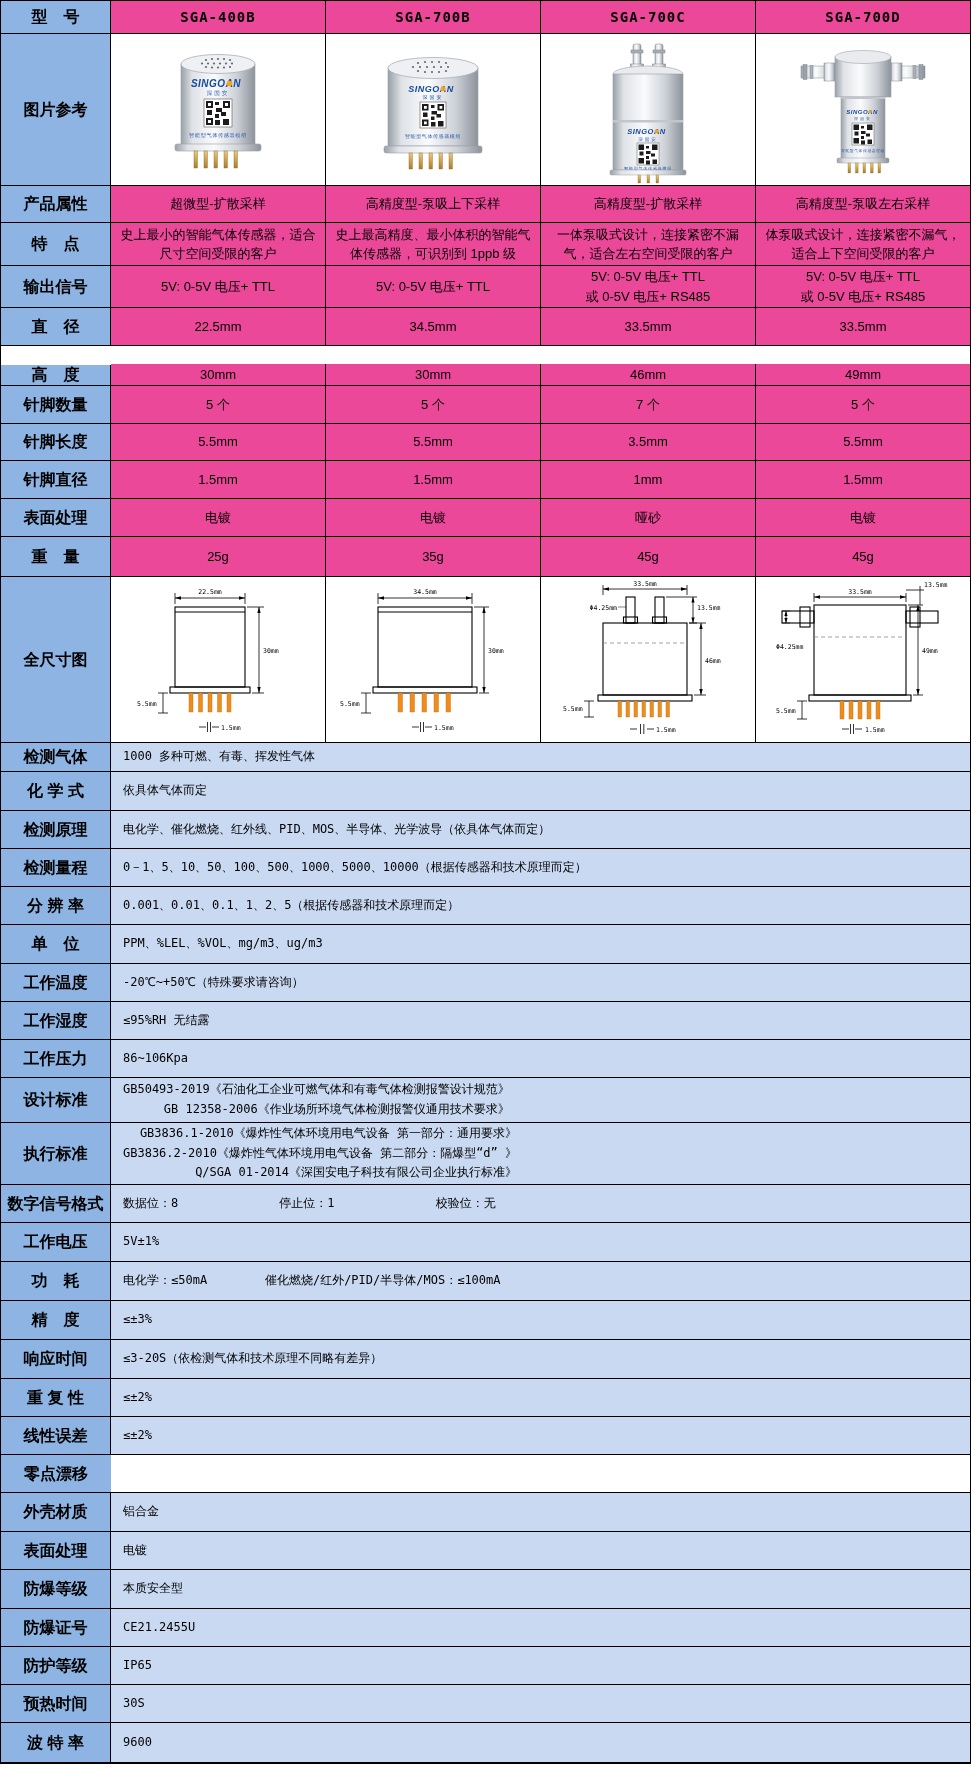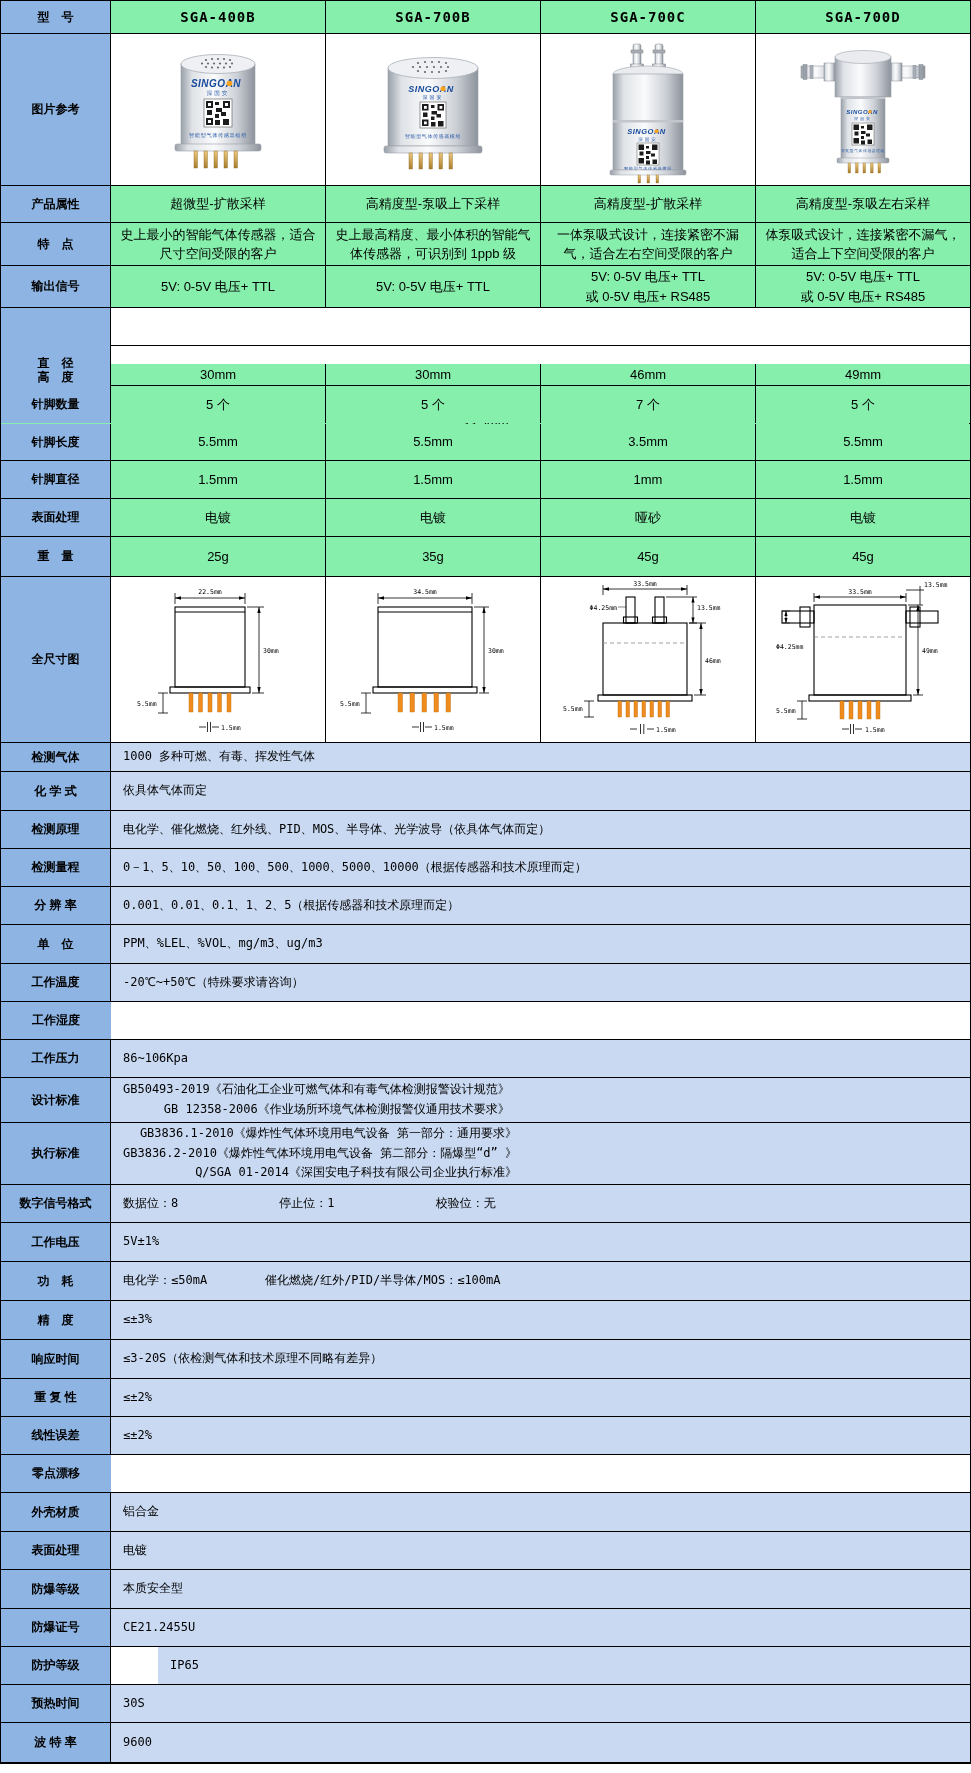--- a/index.html
+++ b/index.html
@@ -1,22 +1,22 @@
 <!DOCTYPE html>
 <html><head>
 <meta charset="utf-8">
 <style>
   html,body{margin:0;padding:0;background:#fff;}
   body{width:971px;font-family:"Liberation Sans",sans-serif;color:#000;}
   .tbl{width:969px;border:1px solid #000;background:#fff;}
   .row{display:flex;box-sizing:border-box;border-bottom:1px solid #000;width:100%;}
   .cell{box-sizing:border-box;border-right:1px solid #000;display:flex;align-items:center;justify-content:center;overflow:hidden;}
   .cell:last-child{border-right:none;}
-  .lbl{width:110px;flex:0 0 110px;background:#8DB4E2;font-weight:bold;font-size:12px;text-align:center;padding:0 4px;line-height:1.25;}
-  .val{flex:1 1 0;background:#86efac;font-size:13px;text-align:center;padding:1px 4px;white-space:pre-wrap;line-height:1.5;}
+  .lbl{width:110px;flex:0 0 110px;background:#8DB4E2;font-weight:bold;font-size:16px;text-align:center;padding:0 4px;line-height:1.25;}
+  .val{flex:1 1 0;background:#ec4899;font-size:13px;text-align:center;padding:1px 4px;white-space:pre-wrap;line-height:1.5;}
   .val.model{font-family:"DejaVu Sans Mono",monospace;font-weight:bold;font-size:14px;letter-spacing:1px;}
   .val.white{background:#fff;padding:0;}
   .fwval{flex:1 1 0;background:#C9D9F1;font-family:"DejaVu Sans Mono",monospace;font-size:12px;text-align:right;justify-content:flex-start;padding:2px 6px 2px 12px;white-space:pre-wrap;line-height:1.65;}
   svg{display:block;}
   .brand{font-family:"Liberation Sans",sans-serif;font-style:italic;font-weight:bold;fill:#164a9c;text-anchor:middle;letter-spacing:.5px;}
   .cnbrand{font-family:"Liberation Sans",sans-serif;fill:#2a5caa;text-anchor:middle;letter-spacing:2px;}
   .cap{font-family:"Liberation Sans",sans-serif;fill:#2a5caa;text-anchor:middle;letter-spacing:.6px;}
   .dim{font-family:"DejaVu Sans Mono",monospace;font-size:6.5px;fill:#000;}
 </style>
 </head>
@@ -306,21 +306,21 @@
       </div>
       <div class="row" style="height: 42px;">
         <div class="cell lbl">输出信号</div>
         <div class="cell val">5V: 0-5V 电压+ TTL</div>
         <div class="cell val">5V: 0-5V 电压+ TTL</div>
         <div class="cell val">5V: 0-5V 电压+ TTL
 或 0-5V 电压+ RS485</div>
         <div class="cell val">5V: 0-5V 电压+ TTL
 或 0-5V 电压+ RS485</div>
       </div>
-      <div class="row" style="height: 38px; flex-direction: column;">
+      <div class="row" style="height: 38px;">
         <div class="cell lbl">直　径</div>
         <div class="cell val">22.5mm</div>
         <div class="cell val">34.5mm</div>
         <div class="cell val">33.5mm</div>
         <div class="cell val">33.5mm</div>
       </div>
       <div class="row" style="height: 40px; align-items: flex-end;">
         <div class="cell lbl">高　度</div>
         <div class="cell val">30mm</div>
         <div class="cell val">30mm</div>
@@ -587,20 +587,21 @@
       <div class="row" style="height: 39px;">
         <div class="cell lbl">单　位</div>
         <div class="cell fwval">PPM、%LEL、%VOL、mg/m3、ug/m3</div>
       </div>
       <div class="row" style="height: 38px;">
         <div class="cell lbl">工作温度</div>
         <div class="cell fwval">-20℃~+50℃（特殊要求请咨询）</div>
       </div>
       <div class="row" style="height: 38px;">
         <div class="cell lbl">工作湿度</div>
+        <div class="cell fwval">≤95%RH 无结露</div>
       </div>
       <div class="row" style="height: 38px;">
         <div class="cell lbl">工作压力</div>
         <div class="cell fwval">86~106Kpa</div>
       </div>
       <div class="row" style="height: 45px;">
         <div class="cell lbl">设计标准</div>
         <div class="cell fwval">GB50493-2019《石油化工企业可燃气体和有毒气体检测报警设计规范》
 GB 12358-2006《作业场所环境气体检测报警仪通用技术要求》</div>
       </div>
@@ -650,21 +651,21 @@
         <div class="cell fwval">电镀</div>
       </div>
       <div class="row" style="height: 39px;">
         <div class="cell lbl">防爆等级</div>
         <div class="cell fwval">本质安全型</div>
       </div>
       <div class="row" style="height: 38px;">
         <div class="cell lbl">防爆证号</div>
         <div class="cell fwval">CE21.2455U</div>
       </div>
-      <div class="row" style="height: 38px; gap: 47px;">
+      <div class="row" style="height: 38px;">
         <div class="cell lbl">防护等级</div>
         <div class="cell fwval">IP65</div>
       </div>
       <div class="row" style="height: 38px;">
         <div class="cell lbl">预热时间</div>
         <div class="cell fwval">30S</div>
       </div>
       <div class="row" style="height: 40px;">
         <div class="cell lbl">波 特 率</div>
         <div class="cell fwval">9600</div>

